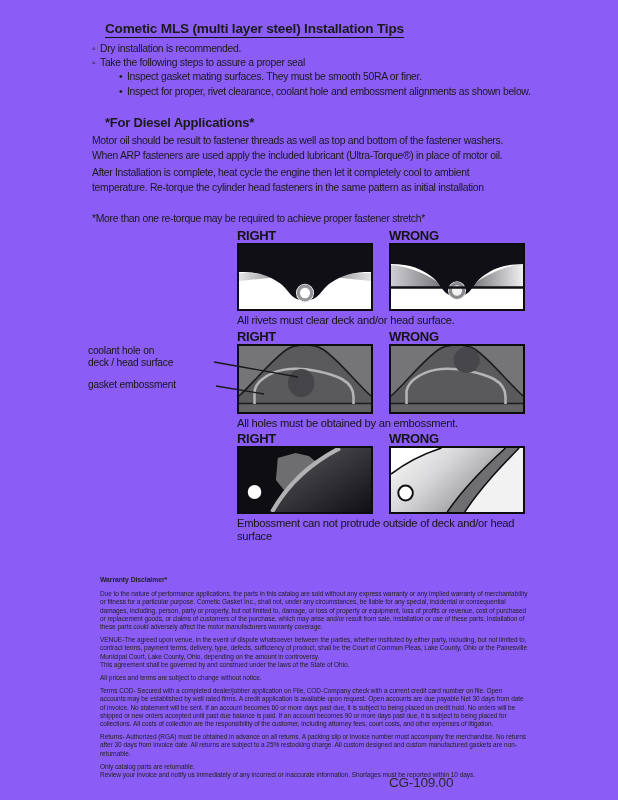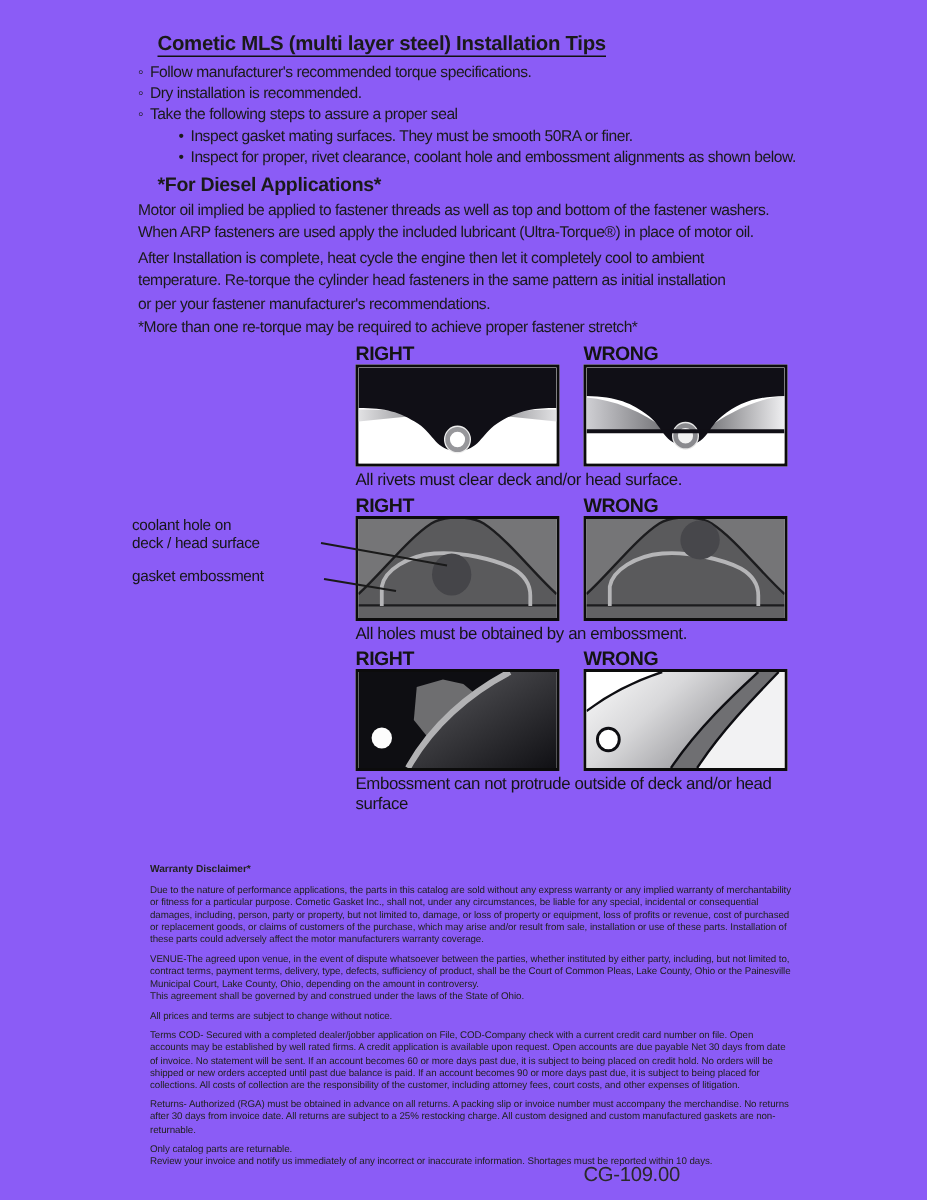--- a/index.html
+++ b/index.html
@@ -33,37 +33,35 @@
   .footer{position:absolute;left:389px;top:775px;font-size:13.5px;letter-spacing:-0.2px;color:#2a2a2a;}
 </style>
 </head>
 <body>
 
 <div class="page">
 
   <div class="title">Cometic MLS (multi layer steel) Installation Tips</div>
 
   <div class="bullets">
-    <div class="b-row"><span class="glyph">◦</span><span>Follow manufacturer's recommended torque specifications.</span></div>
     <div class="b-row"><span class="glyph">◦</span><span>Dry installation is recommended.</span></div>
     <div class="b-row"><span class="glyph">◦</span><span>Take the following steps to assure a proper seal</span></div>
     <div class="b-row b-sub"><span class="glyph">•</span><span>Inspect gasket mating surfaces.  They must be smooth 50RA or finer.</span></div>
     <div class="b-row b-sub"><span class="glyph">•</span><span>Inspect for proper, rivet clearance, coolant hole and embossment alignments as shown below.</span></div>
   </div>
 
   <div class="sec-head">*For Diesel Applications*</div>
 
   <div class="para p1">
-    <div>Motor oil implied be applied to fastener threads as well as top and bottom of the fastener washers.</div>
+    <div>Motor oil should be result to fastener threads as well as top and bottom of the fastener washers.</div>
     <div>When ARP fasteners are used apply the included lubricant (Ultra-Torque®) in place of motor oil.</div>
   </div>
   <div class="para p2">
     <div>After Installation is complete, heat cycle the engine then let it completely cool to ambient</div>
     <div>temperature. Re-torque the cylinder head fasteners in the same pattern as initial installation</div>
-    <div>or per your fastener manufacturer's recommendations.</div>
   </div>
   <div class="para pnote">
     <div>*More than one re-torque may be required to achieve proper fastener stretch*</div>
   </div>
 
   <div class="rw-label colL" style="top:228px">RIGHT</div>
   <div class="rw-label colR" style="top:228px">WRONG</div>
 
   <div class="dbox r1 colL">
     <svg viewBox="0 0 136 64" preserveAspectRatio="none">

